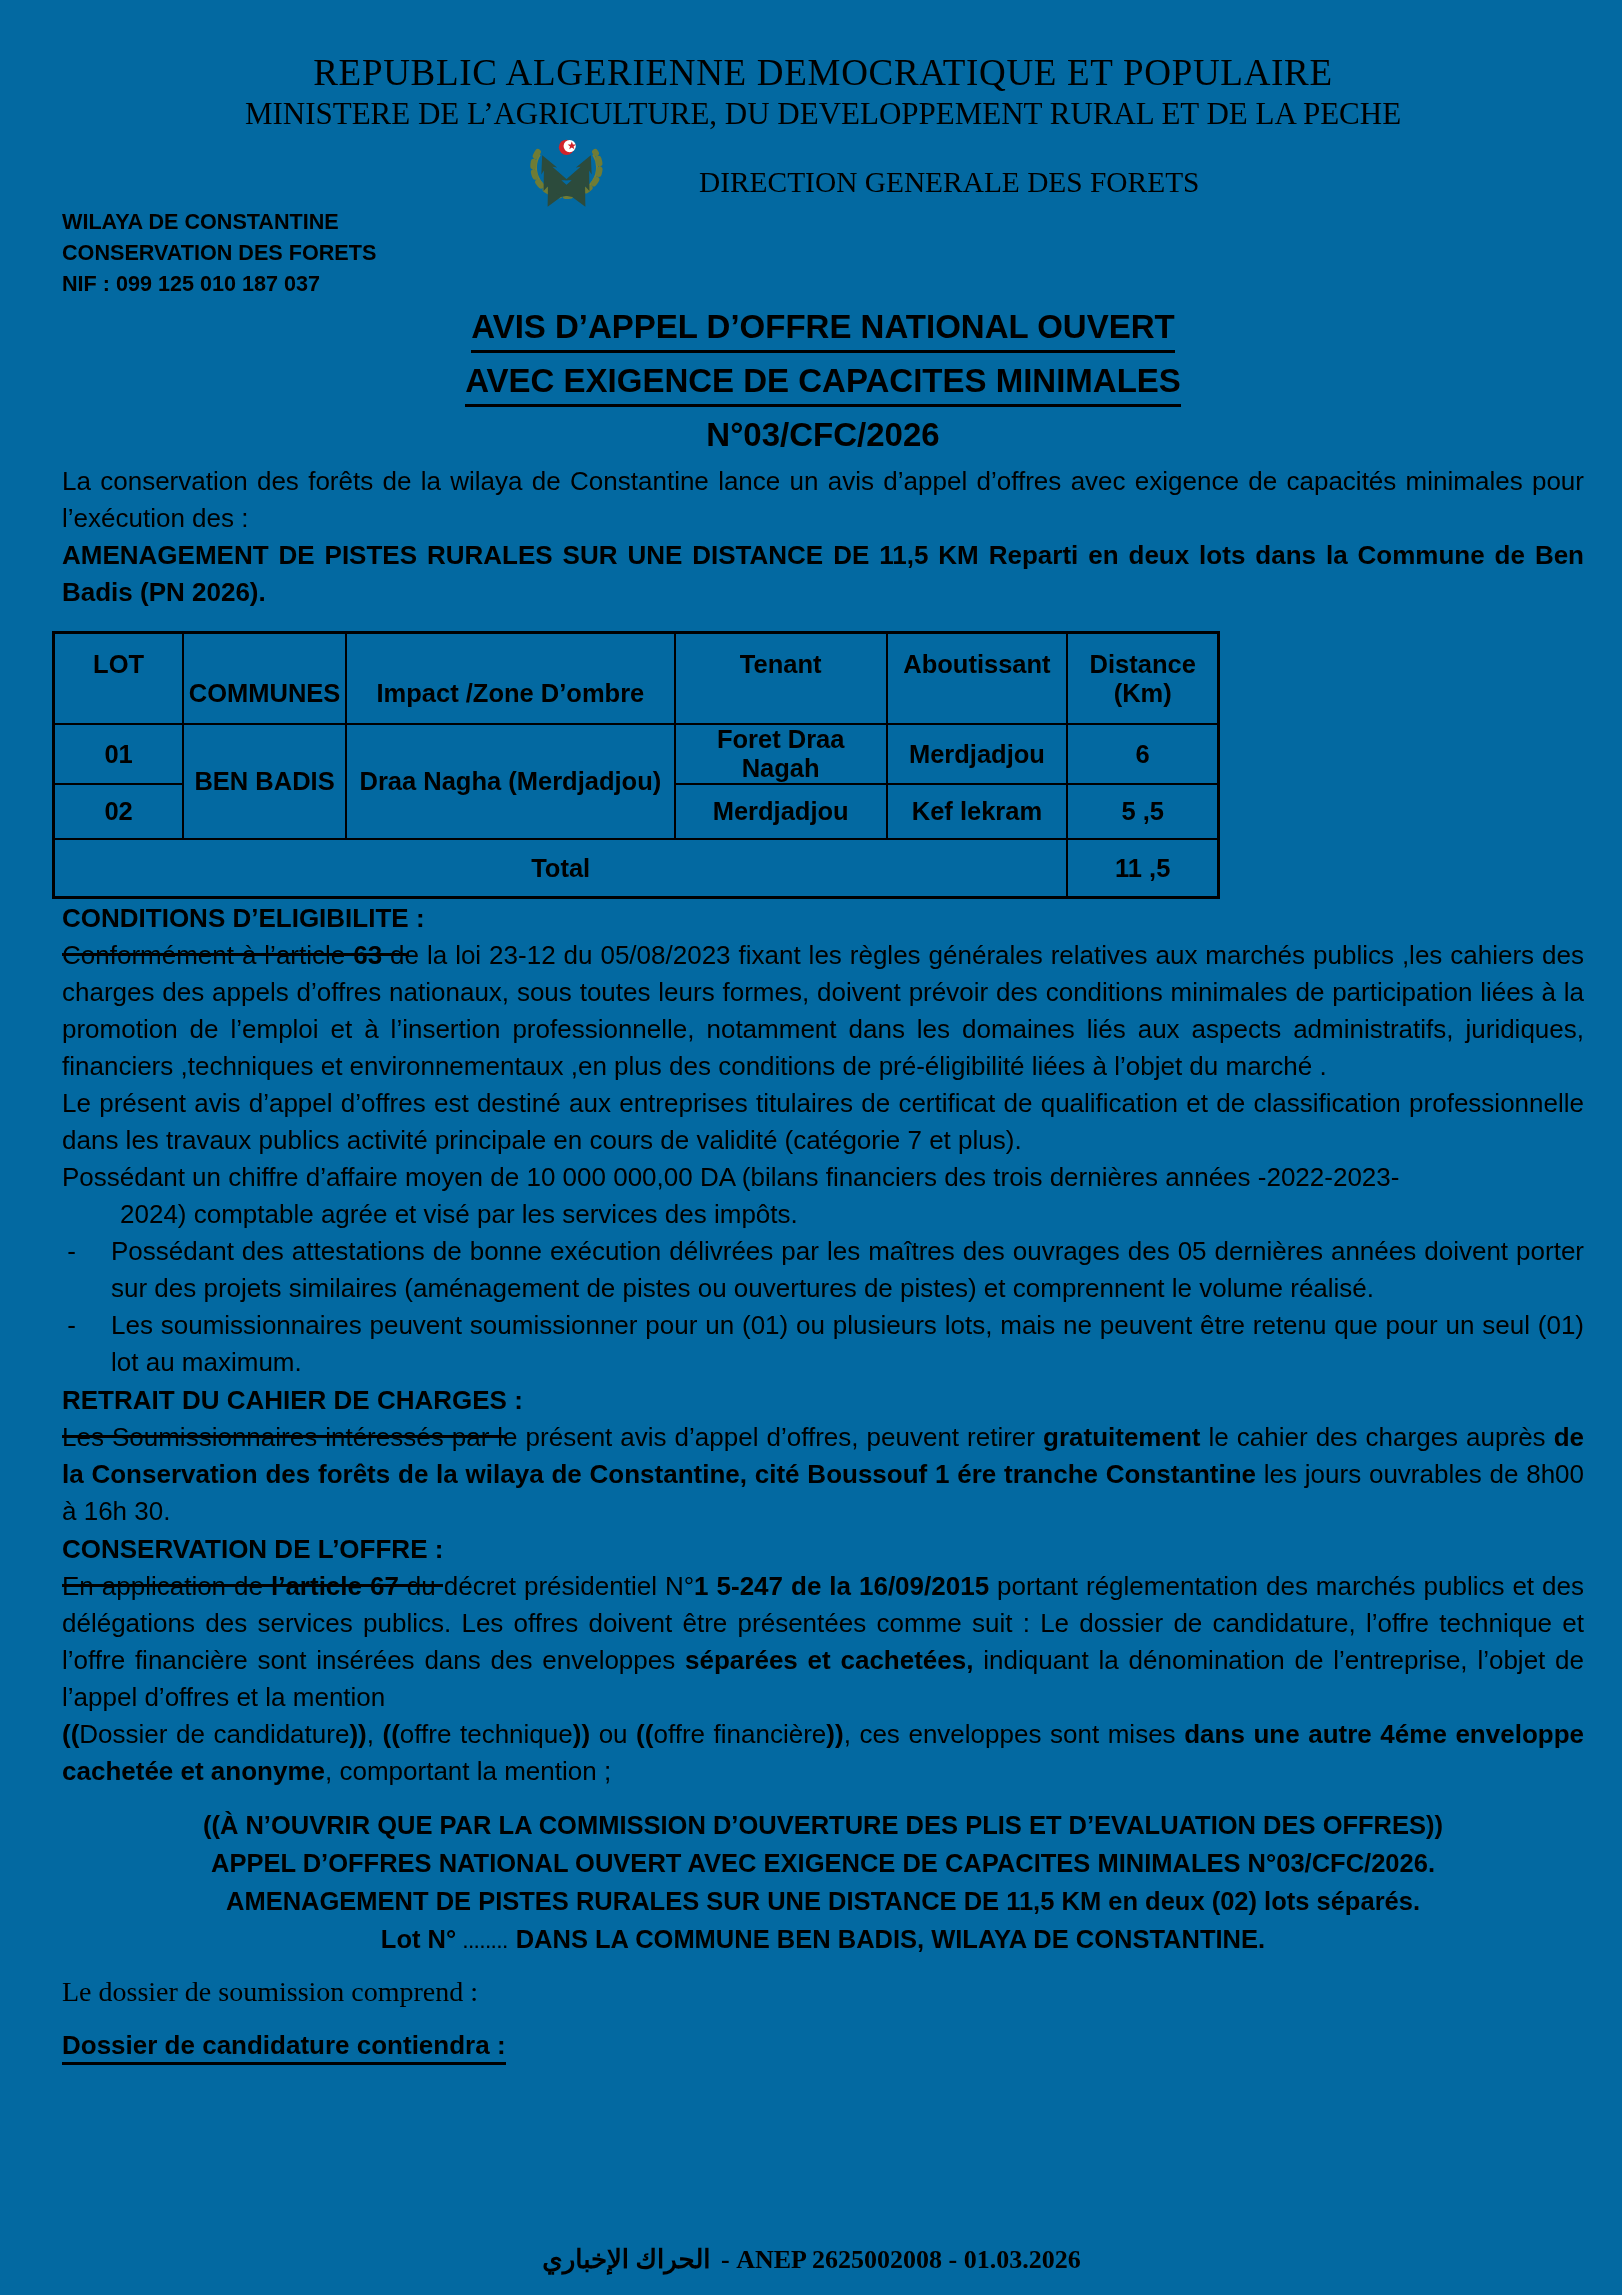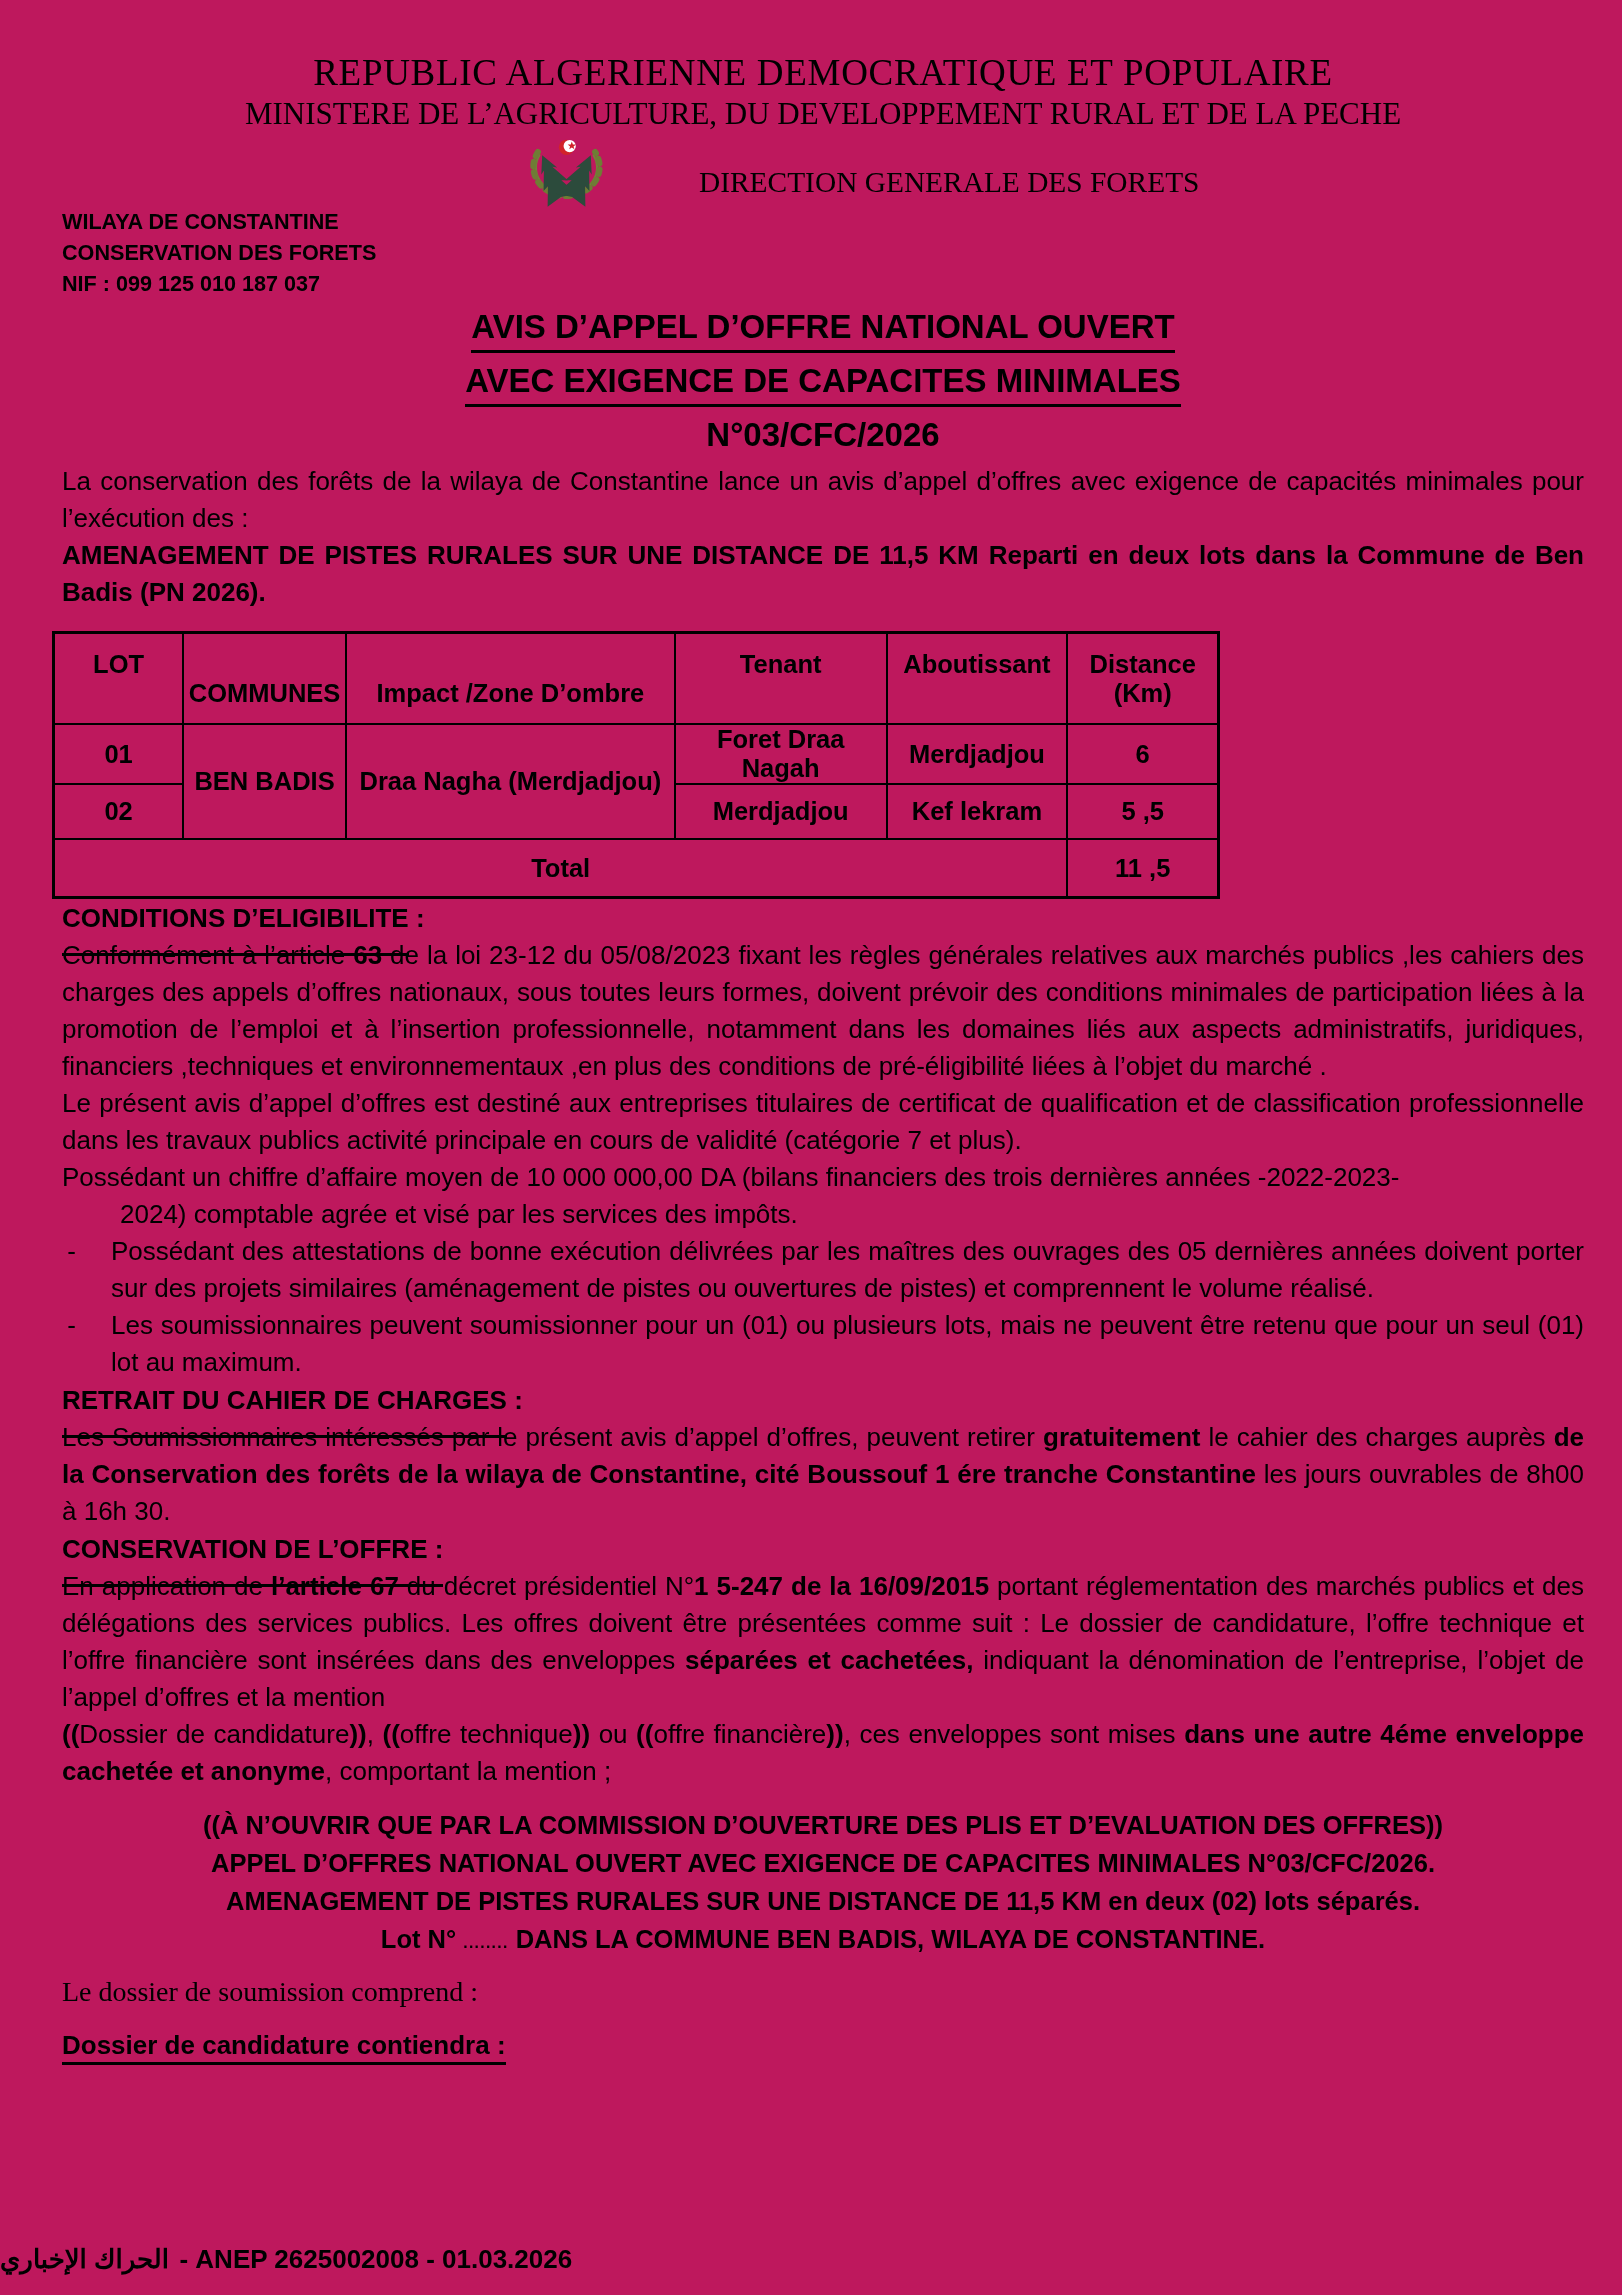--- a/index.html
+++ b/index.html
@@ -1,19 +1,19 @@
 <!DOCTYPE html>
 <html lang="fr" style="font-size:10.5px"><head>
 <meta charset="utf-8">
 <style>
   html,body{margin:0;padding:0;background:#ffffff;}
   .page{
     position:relative;
     width:1623px;height:2295px;
-    background:#be185d;color:#000;
+    background:#0369a1;color:#000;
     font-family:"Liberation Sans",sans-serif;
     box-sizing:border-box;
     padding:52px 39px 0 62px;
     overflow:hidden;
   }
   .b{font-weight:bold;}
   .j{text-align:justify;}
 
   .hdr1{font-family:"Liberation Serif",serif;font-size:37px;text-align:center;letter-spacing:0.7px;line-height:1.12;}
   .hdr2{font-family:"Liberation Serif",serif;font-size:31px;text-align:center;margin-top:3.3px;line-height:1.12;}
@@ -57,22 +57,22 @@
 
   .mention{margin-top:15.7px;text-align:center;font-weight:bold;font-size:25.5px;line-height:38px;}
   .dots{font-size:15.7px;letter-spacing:1.3px;}
 
   .soumission{font-family:"Liberation Serif",serif;font-size:28px;margin-top:13px;line-height:34px;}
   .dossier{font-size:26px;font-weight:bold;margin-top:18.3px;line-height:37px;}
   .dossier .hu{padding-bottom:2.6px;}
 
   .footer{
     position:absolute;left:0;right:0;bottom:19.6px;
-    text-align:left;font-weight:bold;font-size:26px;
-    font-family:Liberation Sans, sans-serif;
+    text-align:center;font-weight:bold;font-size:26px;
+    font-family:Liberation Serif, serif;
   }
   .footer .ar{margin-right:10.5px;}
 </style>
 </head>
 <body>
 
 <div class="page">
 
   <div class="hdr1">REPUBLIC ALGERIENNE DEMOCRATIQUE ET POPULAIRE</div>
   <div class="hdr2">MINISTERE DE L’AGRICULTURE, DU DEVELOPPEMENT RURAL ET  DE LA PECHE</div>

